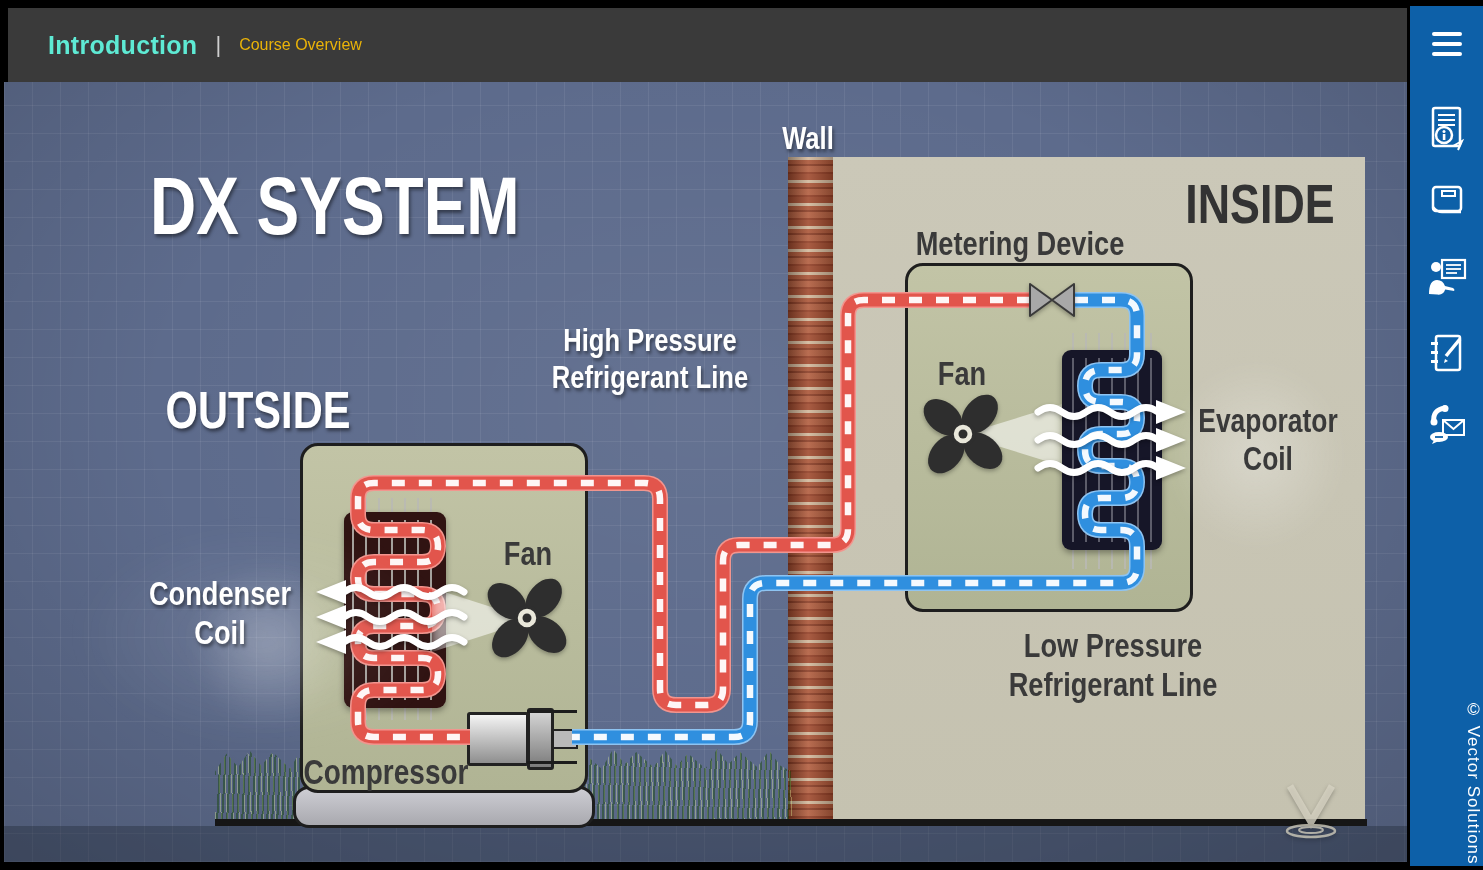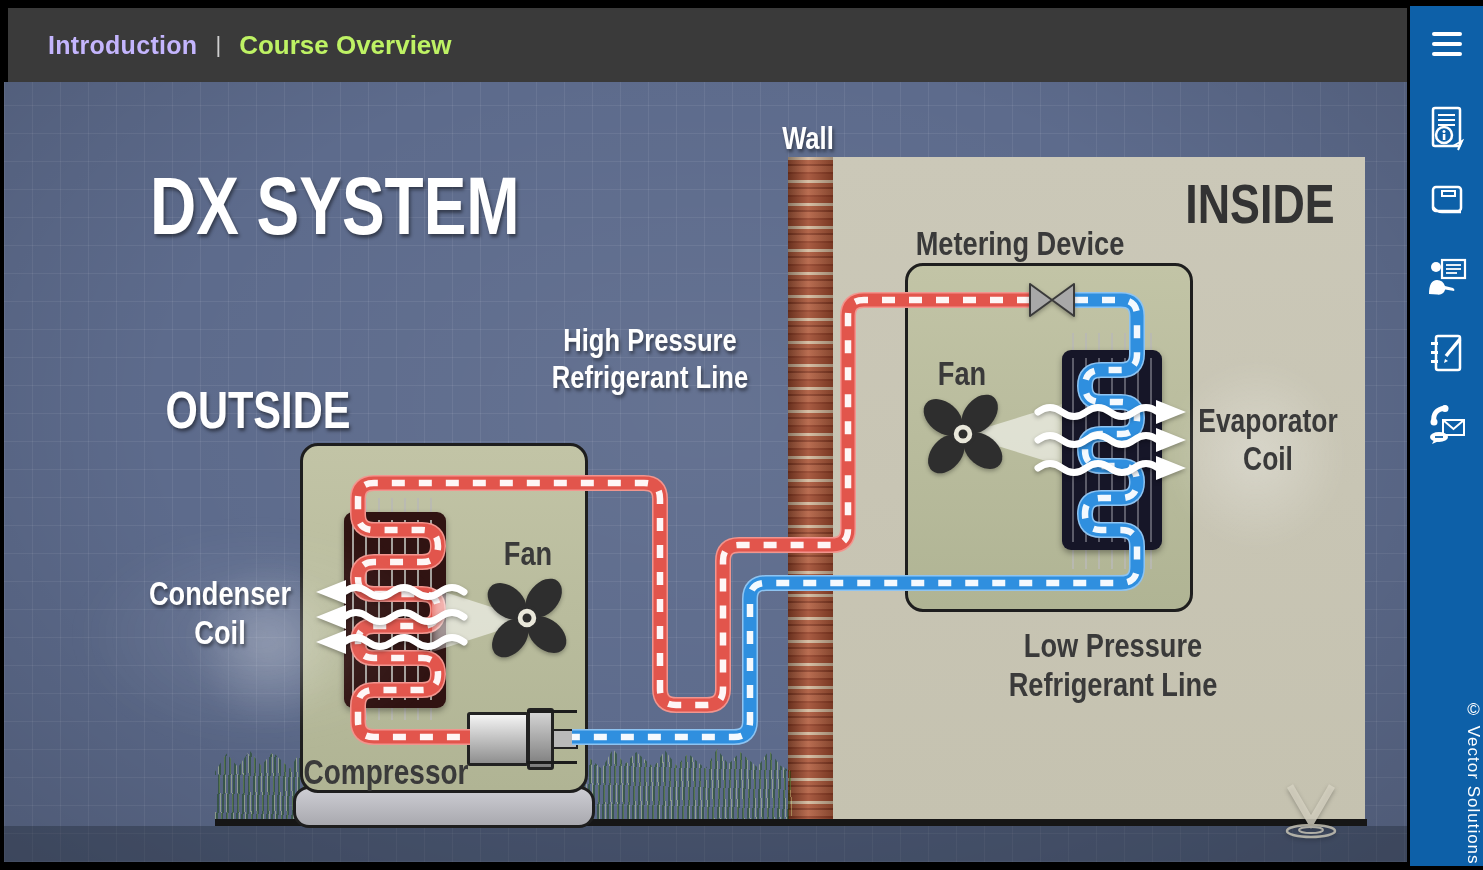--- a/index.html
+++ b/index.html
@@ -3,23 +3,23 @@
 <meta charset="utf-8">
 <style>
   html,body { margin:0; padding:0; background:#000; }
   #stage { position:relative; width:1483px; height:870px; background:#000; overflow:hidden;
            font-family:"Liberation Sans", sans-serif; }
   .abs { position:absolute; }
 
   
   #topbar { left:8px; top:8px; width:1399px; height:74px; background:#3a3a3a;
             display:flex; align-items:center; }
-  #topbar .title { color:#c4b5fd; font-size:25px; font-weight:700; margin-left:40px; letter-spacing:.3px;text-align:right; }
+  #topbar .title { color:#5eead4; font-size:25px; font-weight:700; margin-left:40px; letter-spacing:.3px;text-align:right; }
   #topbar .sep { color:#cfcfcf; font-size:22px; margin:0 18px; font-weight:400; }
-  #topbar .subtitle { color:#bef264; font-size:26px; font-weight:700; }
+  #topbar .subtitle { color:#eab308; font-size:16px; font-weight:400; }
 
   
   #main { left:4px; top:82px; width:1403px; height:780px;
           background-color:#5d6b8c;
           background-image:
             radial-gradient(ellipse at 50% 42%, rgba(255,255,255,.05) 0%, rgba(0,0,0,0) 55%, rgba(0,0,0,.16) 100%),
             repeating-linear-gradient(90deg, rgba(255,255,255,.07) 0 1px, transparent 1px 28px),
             repeating-linear-gradient(0deg, rgba(255,255,255,.07) 0 1px, transparent 1px 28px);
   }
 

